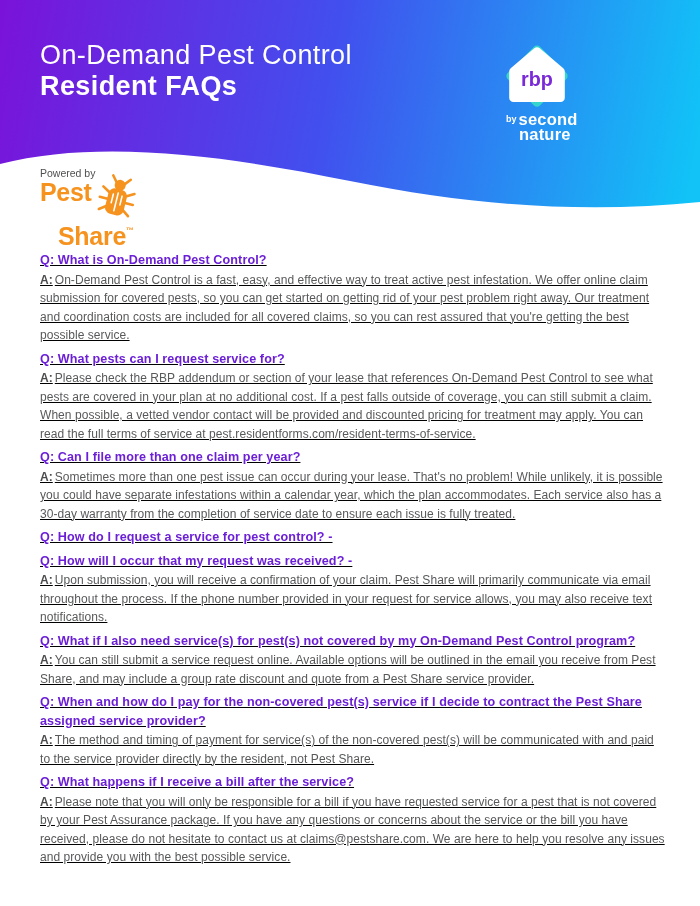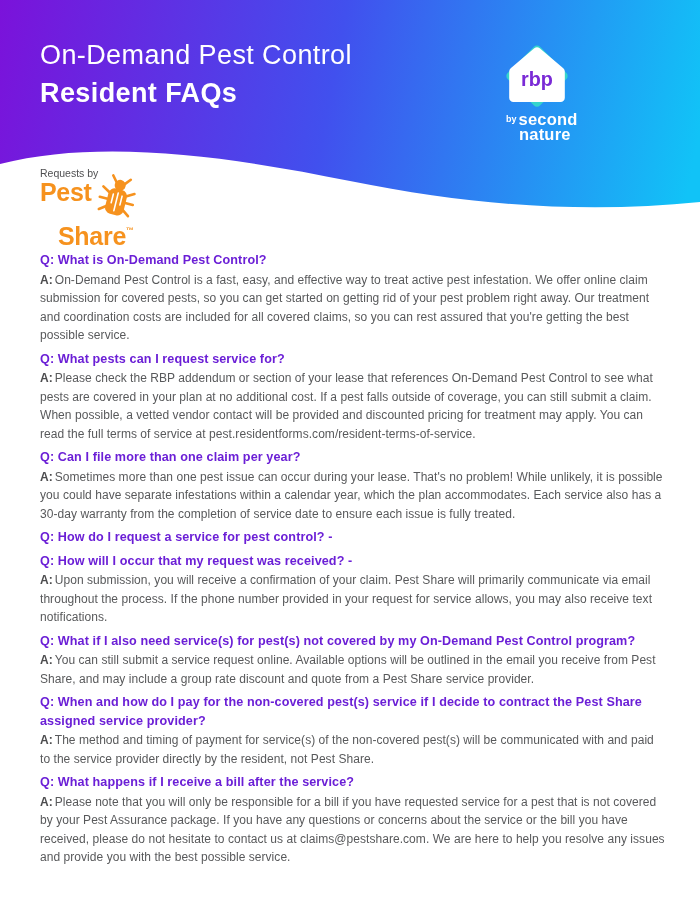--- a/index.html
+++ b/index.html
@@ -8,38 +8,38 @@
     background:#ffffff;
     font-family:"Liberation Sans", sans-serif;
     overflow:hidden;
     position:relative;
   }
   
   .header { position:relative; width:698px; height:215px; }
   .wave-svg { position:absolute; top:0; left:0; display:block; }
   .titles { position:absolute; left:40px; top:40px; color:#ffffff; }
   .title-line1 { font-size:27px; font-weight:400; letter-spacing:0.4px; }
-  .title-line2 { font-size:27px; font-weight:700; letter-spacing:0.4px; margin-top:7px; }
+  .title-line2 { font-size:27px; font-weight:700; letter-spacing:0.4px; }
   .brandbox { position:absolute; left:497px; top:44px; display:flex; align-items:center;flex-direction:column; }
   .badge { width:66px; height:68px; }
   .sn-text { margin-left:9px; color:#ffffff; line-height:15px; }
   .sn-row1 { white-space:nowrap; }
   .sn-by { font-size:9px; font-weight:700; margin-right:2px; vertical-align:3px; }
   .sn-word { font-size:16.5px; font-weight:700; letter-spacing:0.2px; }
   .sn-row2 { padding-left:13px; }
   
   .powered { position:absolute; left:40px; top:167px; }
   .p-label { font-size:10.5px; color:#4f4f51; margin-bottom:1px; }
   .p-row { display:flex; align-items:flex-start; }
   .p-word { font-size:25px; font-weight:700; color:#f6921e; line-height:24px; letter-spacing:-0.3px; }
   .bug { margin-left:5px; margin-top:-6px; }
   .p-share { margin-left:18px; margin-top:-3px; }
   .p-tm { font-size:8px; vertical-align:12px; font-weight:700; }
   
-  .content { padding:31px 34px 0 40px; }
+  .content { padding:31px 34px 0 40px;text-decoration:underline; }
   .q {
     color:#6b1fd6; font-size:12.6px; font-weight:700;
     line-height:18.5px; margin:5px 0 1px 0; letter-spacing:0.1px;
   }
   .a {
     color:#58595b; font-size:12px; line-height:18.5px;
     margin:0; letter-spacing:0.05px;
   }
   .a b { color:#4c4c4e; font-weight:700; margin-right:2px; }
 </style>
@@ -72,21 +72,21 @@
     <div class="sn-text">
       <div class="sn-row1">
         <span class="sn-by">by</span><span class="sn-word">second</span>
       </div>
       <div class="sn-row2"><span class="sn-word">nature</span></div>
     </div>
   </div>
 </div>
 
 <div class="powered">
-  <div class="p-label">Requests by</div>
+  <div class="p-label">Powered by</div>
   <div class="p-row">
     <span class="p-word">Pest</span>
     <svg class="bug" width="40" height="48" viewBox="0 0 40 48">
       <g transform="rotate(14 20 24)" stroke="#f6921e" stroke-width="2.6" stroke-linecap="round">
 
         <path d="M16,9 L11,3" fill="none"></path>
         <path d="M24,9 L29,3" fill="none"></path>
 
         <path d="M11,20 L4,16" fill="none"></path>
         <path d="M11,27 L3,27" fill="none"></path>

